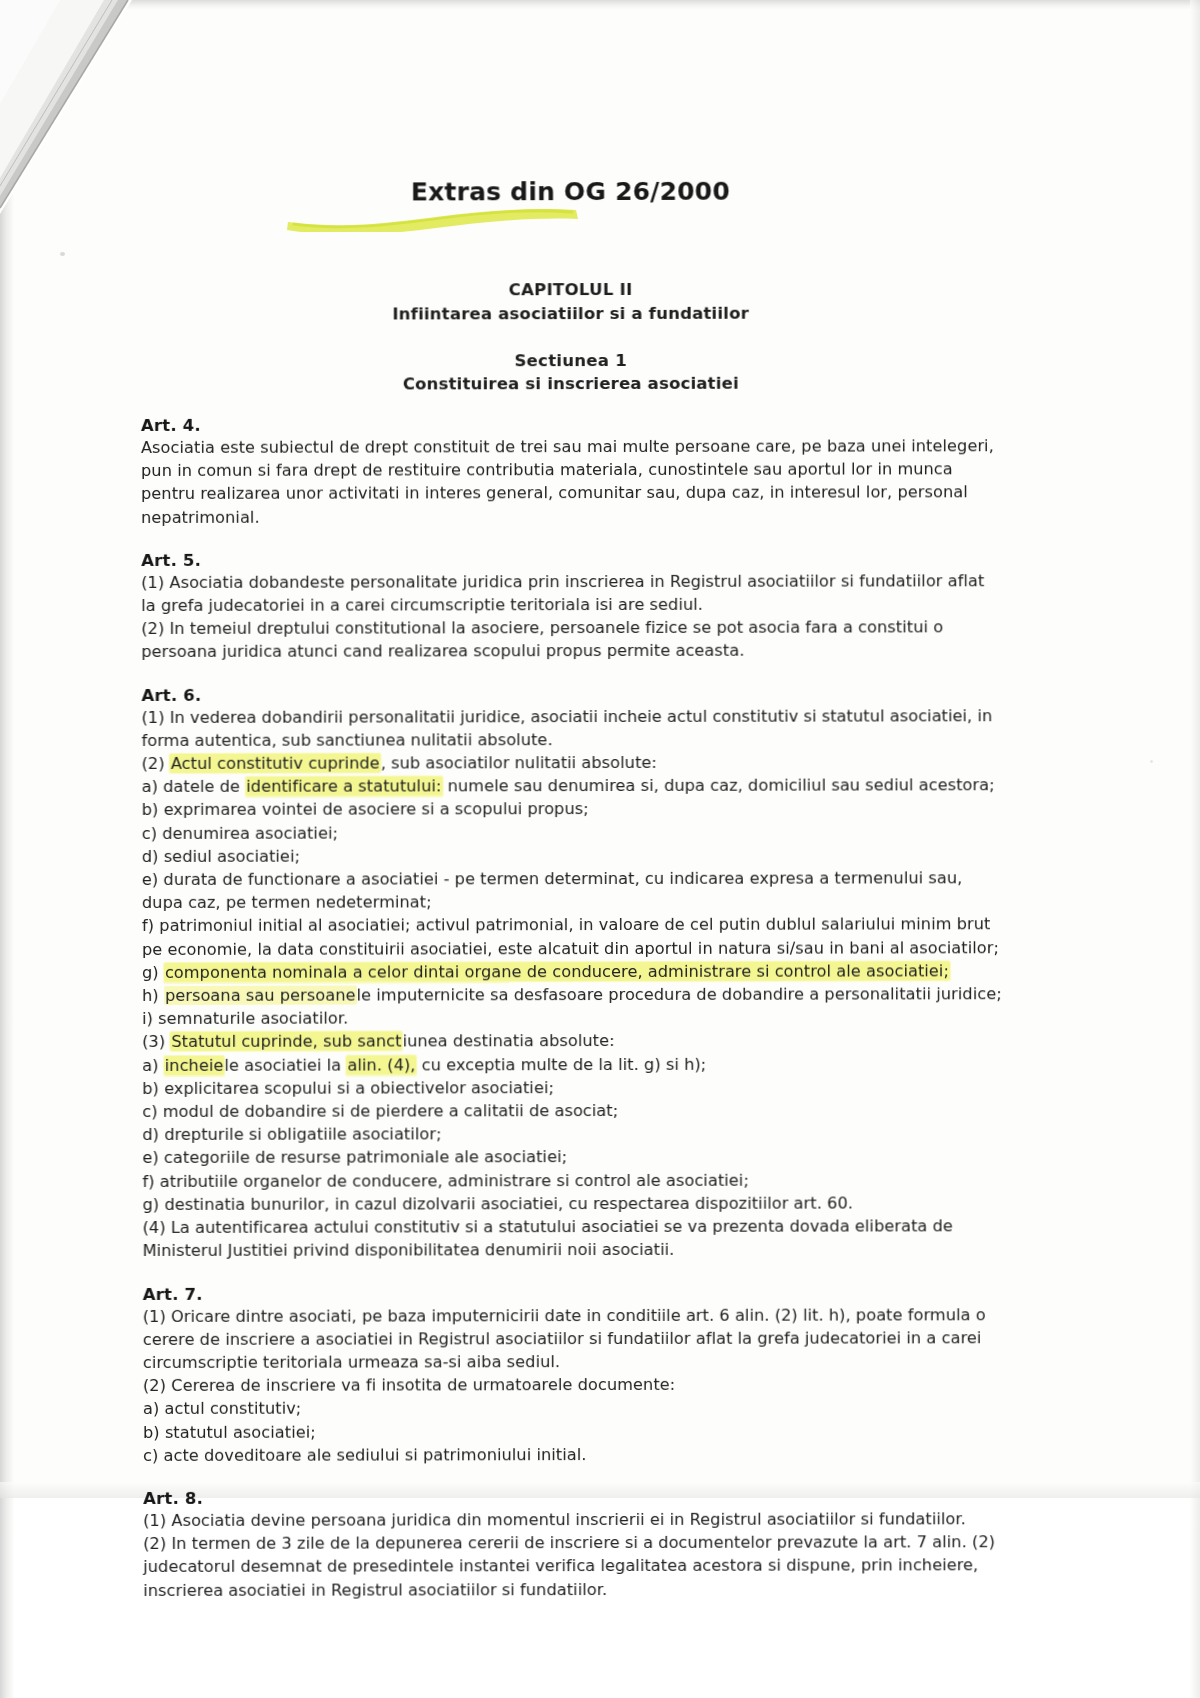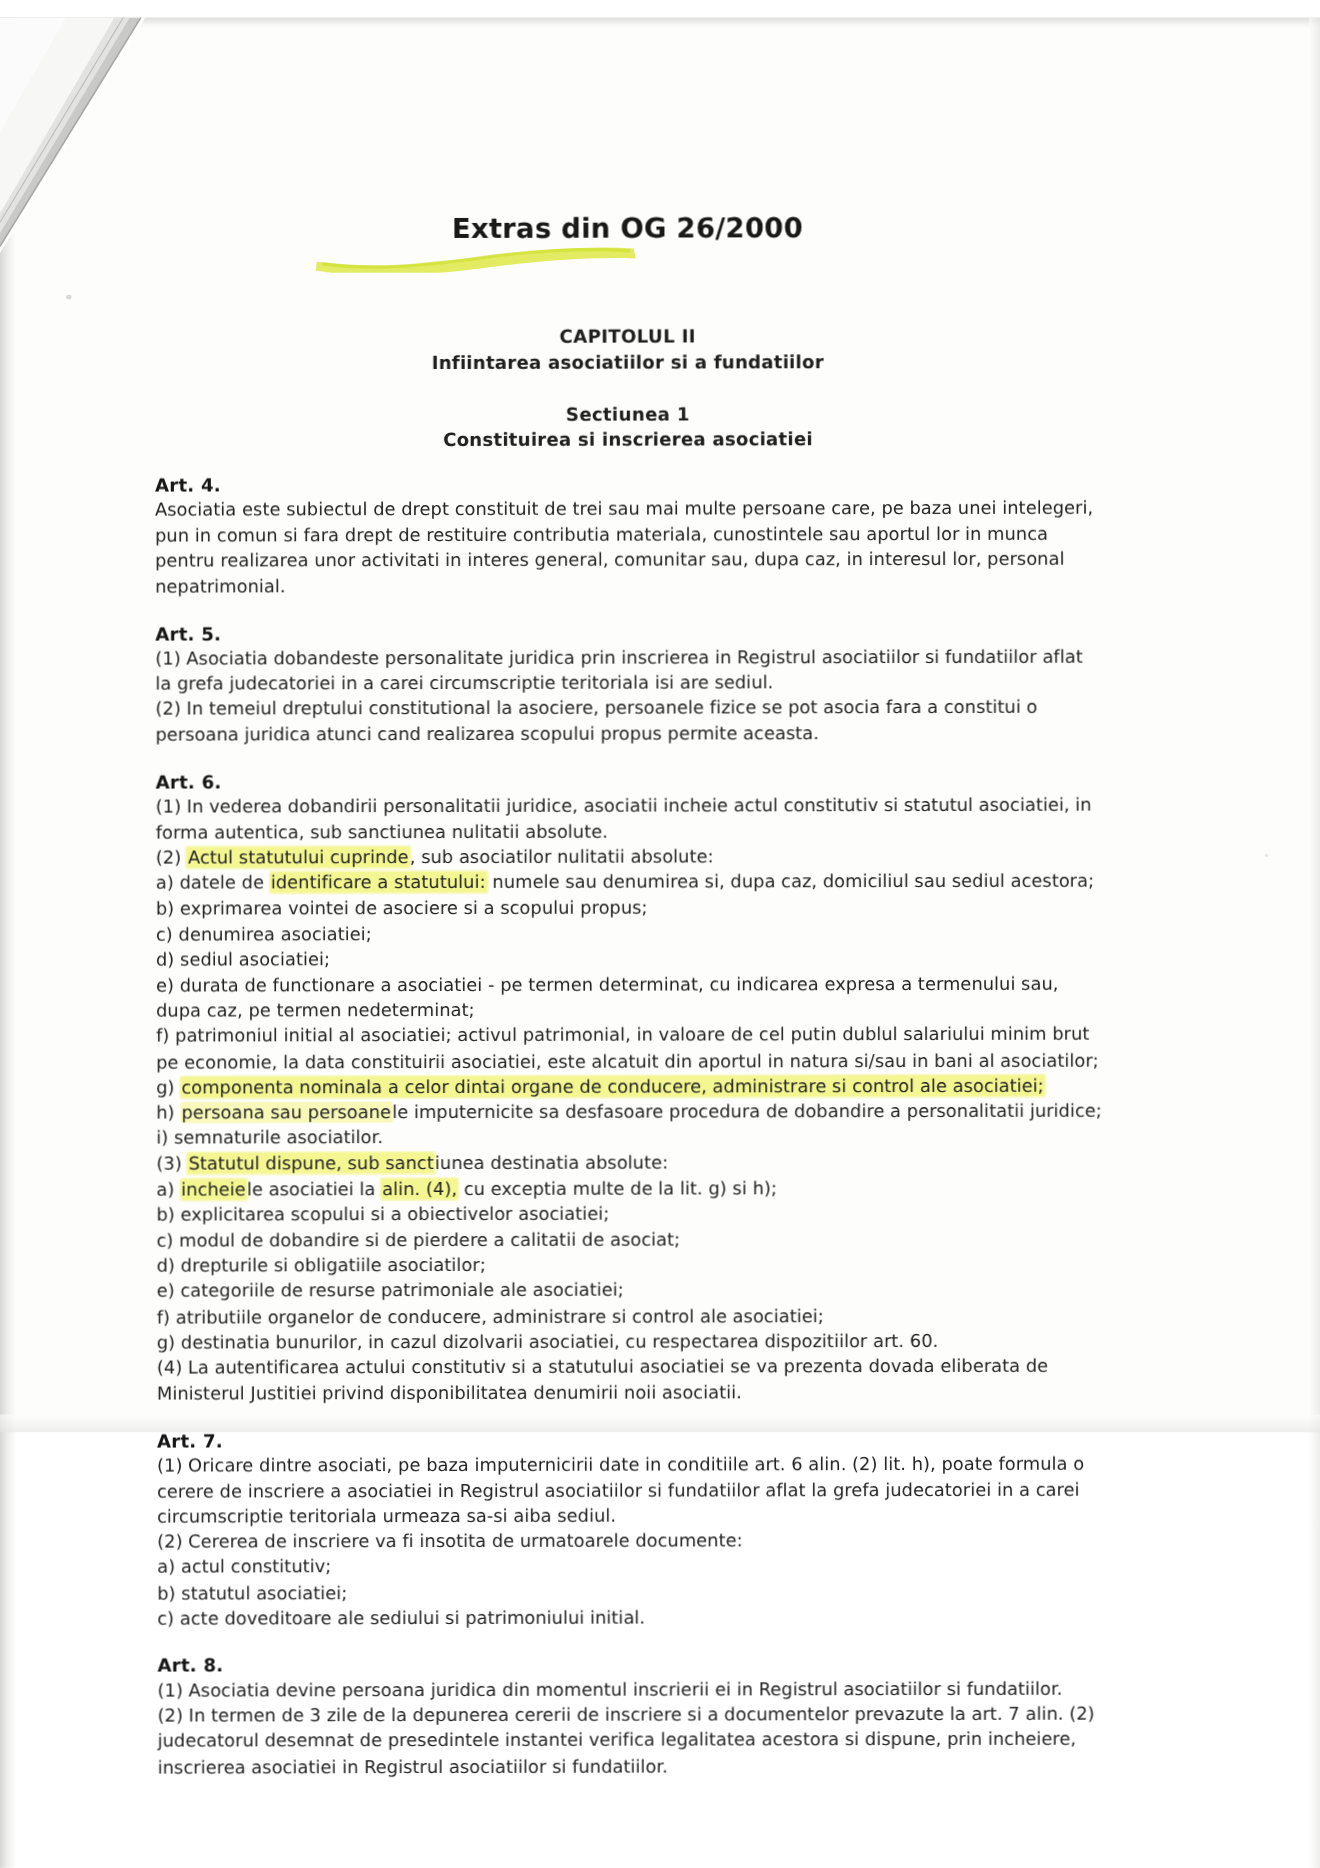--- a/index.html
+++ b/index.html
@@ -9,22 +9,22 @@
   body {
     width: 1200px; height: 1698px;
     position: relative;
     overflow: hidden;
     font-family: "DejaVu Sans", sans-serif;
   }
 
   
   #page {
     position: absolute;
-    left: 0; top: 16px;
-    width: 1200px; height: 1286px;
+    left: 0; top: 0;
+    width: 1200px; height: 1498px;
     background: #fdfdfb;
   }
   
   #scan-edge-left {
     position: absolute; left: 0; top: 0;
     width: 14px; height: 1698px;
     background: linear-gradient(to right, #cfcfcf 0%, #e9e9e7 45%, #fdfdfb 100%);
     opacity: .85;
   }
   #scan-edge-top {
@@ -194,37 +194,37 @@
       <div class="article-head">Art. 5.</div>
       <div class="para">(1) Asociatia dobandeste personalitate juridica prin inscrierea in Registrul asociatiilor si fundatiilor aflat la grefa judecatoriei in a carei circumscriptie teritoriala isi are sediul.</div>
       <div class="para">(2) In temeiul dreptului constitutional la asociere, persoanele fizice se pot asocia fara a constitui o persoana juridica atunci cand realizarea scopului propus permite aceasta.</div>
     </div>
 
     <div class="article">
       <div class="article-head">Art. 6.</div>
 
       <div class="para">(1) In vederea dobandirii personalitatii juridice, asociatii incheie actul constitutiv si statutul asociatiei, in forma autentica, sub sanctiunea nulitatii absolute.</div>
 
-      <div class="para"><span>(2) </span><span class="hl">Actul statutului cuprinde</span><span>, sub asociatilor nulitatii absolute:</span></div>
+      <div class="para"><span>(2) </span><span class="hl">Actul constitutiv cuprinde</span><span>, sub asociatilor nulitatii absolute:</span></div>
 
       <div class="para"><span>a) datele de </span><span class="hl">identificare a statutului:</span><span> numele sau denumirea si, dupa caz, domiciliul sau sediul acestora;</span></div>
 
       <div class="para">b) exprimarea vointei de asociere si a scopului propus;</div>
       <div class="para">c) denumirea asociatiei;</div>
       <div class="para">d) sediul asociatiei;</div>
       <div class="para">e) durata de functionare a asociatiei - pe termen determinat, cu indicarea expresa a termenului sau, dupa caz, pe termen nedeterminat;</div>
       <div class="para">f) patrimoniul initial al asociatiei; activul patrimonial, in valoare de cel putin dublul salariului minim brut pe economie, la data constituirii asociatiei, este alcatuit din aportul in natura si/sau in bani al asociatilor;</div>
 
       <div class="para"><span>g) </span><span class="hl">componenta nominala a celor dintai organe de conducere, administrare si control ale asociatiei;</span></div>
 
       <div class="para"><span>h) </span><span class="hl-soft">persoana sau persoane</span><span>le imputernicite sa desfasoare procedura de dobandire a personalitatii juridice;</span></div>
 
       <div class="para">i) semnaturile asociatilor.</div>
 
-      <div class="para"><span>(3) </span><span class="hl">Statutul dispune, sub sanct</span><span>iunea destinatia absolute:</span></div>
+      <div class="para"><span>(3) </span><span class="hl">Statutul cuprinde, sub sanct</span><span>iunea destinatia absolute:</span></div>
 
       <div class="para"><span>a) </span><span class="hl">incheie</span><span>le asociatiei la </span><span class="hl">alin. (4),</span><span> cu exceptia multe de la lit. g) si h);</span></div>
 
       <div class="para">b) explicitarea scopului si a obiectivelor asociatiei;</div>
       <div class="para">c) modul de dobandire si de pierdere a calitatii de asociat;</div>
       <div class="para">d) drepturile si obligatiile asociatilor;</div>
       <div class="para">e) categoriile de resurse patrimoniale ale asociatiei;</div>
       <div class="para">f) atributiile organelor de conducere, administrare si control ale asociatiei;</div>
       <div class="para">g) destinatia bunurilor, in cazul dizolvarii asociatiei, cu respectarea dispozitiilor art. 60.</div>
       <div class="para">(4) La autentificarea actului constitutiv si a statutului asociatiei se va prezenta dovada eliberata de Ministerul Justitiei privind disponibilitatea denumirii noii asociatii.</div>

